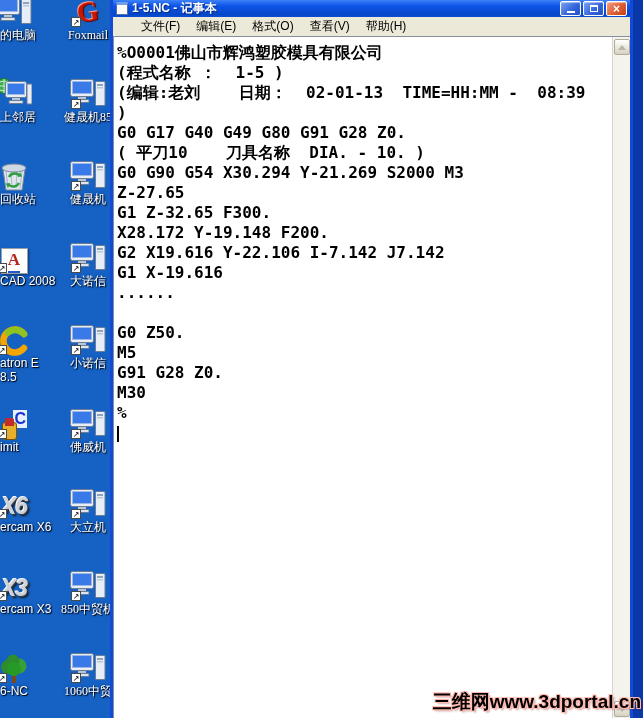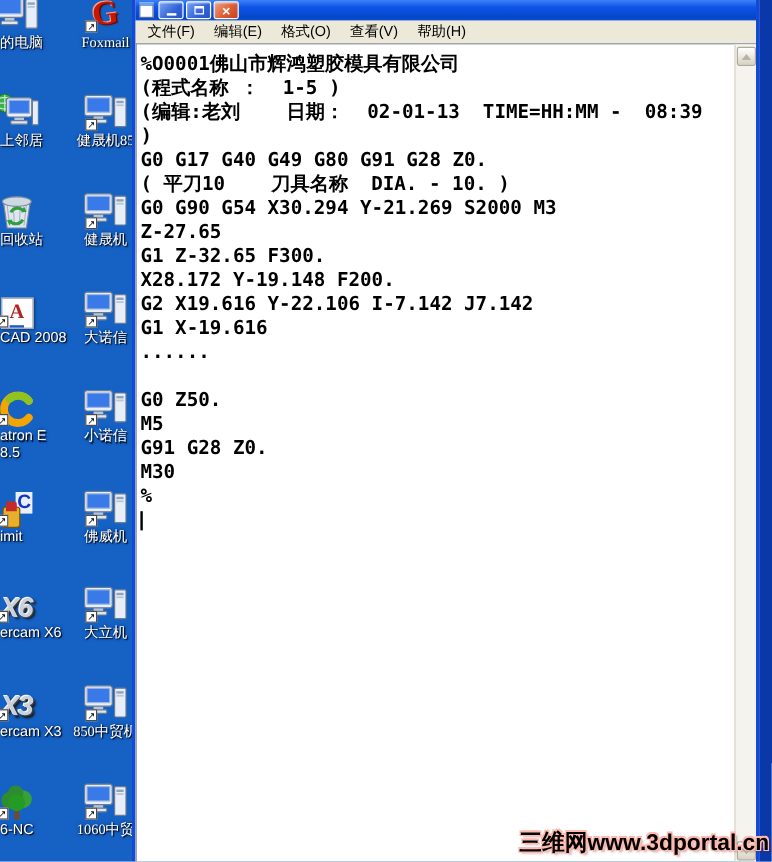--- a/index.html
+++ b/index.html
@@ -87,21 +87,21 @@
     background:linear-gradient(135deg,#7aa2f2 0%, #3263d8 60%, #2453c4 100%);
     box-shadow:inset 0 1px 1px rgba(255,255,255,.5);
   }
   .tbtn.close { background:linear-gradient(135deg,#f0a184 0%, #dd5f34 55%, #c93d14 100%); }
   .glyph-min { width:8px; height:3px; border-bottom:2px solid #fff; margin-top:5px; }
   .glyph-max { width:8px; height:7px; border:1px solid #fff; border-top:2px solid #fff; }
   .glyph-x   { color:#fff; font-weight:bold; font-size:12px; line-height:12px; }
 
   .menubar {
     height:19px; background:#ece9d8; display:flex; align-items:center;
-    padding-left:2px; font-size:12px; color:#000;
+    padding-left:20px; font-size:12px; color:#000;
   }
   .menu-item { padding:2px 8px; white-space:nowrap; }
 
   .textarea {
     position:absolute; left:0; top:36px; right:0; bottom:0;
     background:#fff; border-top:1px solid #86909c; border-left:1px solid #86909c;
   }
   .lines { position:absolute; left:3px; top:6px; right:20px; }
   .cl {
     height:20px; white-space:pre; color:#000;
@@ -371,20 +371,21 @@
         <rect x="27" y="9" width="6" height="1.5" fill="#b9c6d8"></rect>
       </svg>
     <span class="sc">↗</span>
   </div>
   <div class="lbl">1060中贸</div>
 </div>
 
 <div class="window">
   <div class="titlebar">
     <div class="title-ic"></div>
+    <div class="title-txt">1-5.NC - 记事本</div>
     <div class="tbtns">
       <div class="tbtn">
           <span class="glyph-min"></span>
         </div>
       <div class="tbtn">
           <span class="glyph-max"></span>
         </div>
       <div class="tbtn close">
           <span class="glyph-x">×</span>
         </div>

